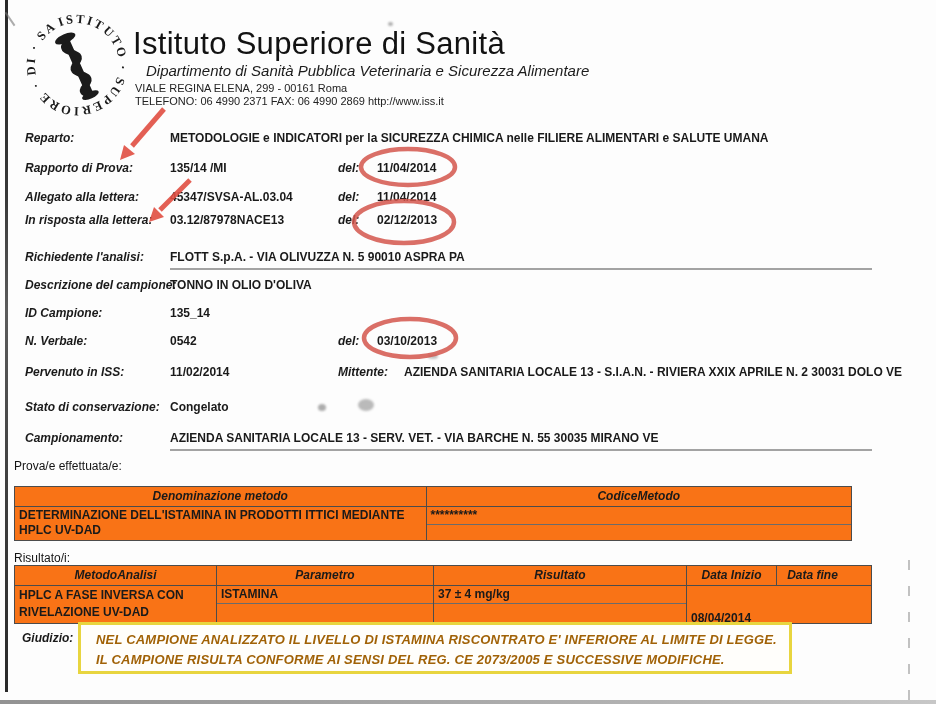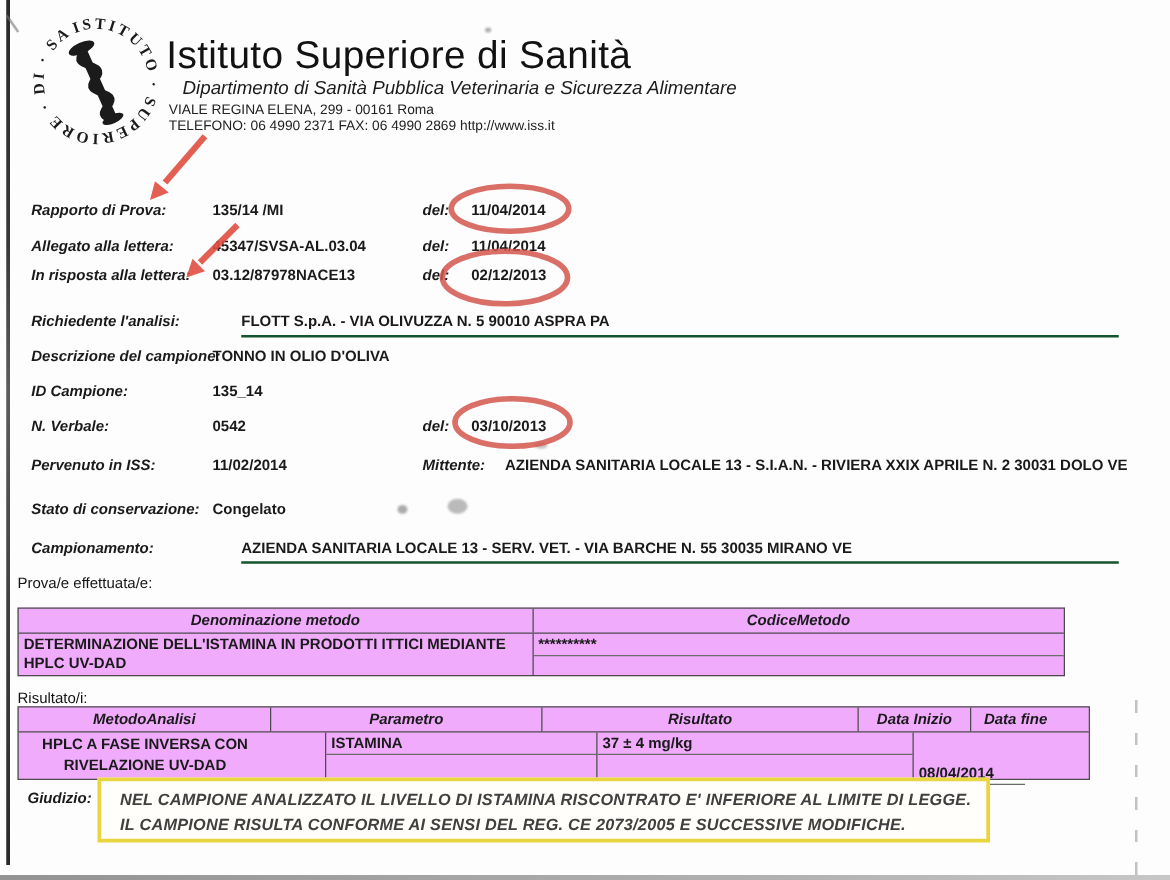--- a/index.html
+++ b/index.html
@@ -25,36 +25,36 @@
   .addr      { position:absolute; left:135px; top:82px; font-size:11px; color:#222; }
   .contact   { position:absolute; left:135px; top:95px; font-size:11px; color:#222; }
   
   .row  { position:absolute; left:0; width:936px; height:18px; font-size:12px; }
   .lbl  { position:absolute; left:25px; font-style:italic; font-weight:700; white-space:nowrap; }
   .val  { position:absolute; left:170px; font-weight:700; white-space:nowrap; }
   .del  { position:absolute; left:338px; font-style:italic; font-weight:700; }
   .date { position:absolute; left:377px; font-weight:700; }
   .mitt-lbl { position:absolute; left:338px; font-style:italic; font-weight:700; }
   .mitt-val { position:absolute; left:404px; font-weight:700; white-space:nowrap; }
-  .ul-val { border-bottom:2px solid #14532d; padding-bottom:4px; width:702px; white-space:nowrap;margin-left:23px; }
+  .ul-val { border-bottom:2px solid #a3a3a3; padding-bottom:4px; width:702px; white-space:nowrap; }
   .section-lbl { position:absolute; left:14px; font-size:12px; color:#141414; }
   
-  .tbl { position:absolute; left:14px; border:1px solid #4c4c4c; background:#f0abfc; }
+  .tbl { position:absolute; left:14px; border:1px solid #4c4c4c; background:#f97316; }
   .thead { display:flex; border-bottom:1px solid #4c4c4c; }
   .th { font-size:12px; font-weight:700; font-style:italic; text-align:center; padding:2px 0 3px; }
   .th + .th { border-left:1px solid #4c4c4c; }
   .tbody { display:flex; }
   .td { font-size:12px; font-weight:700; padding:1px 3px 0 4px; line-height:15px; }
   .td + .td { border-left:1px solid #4c4c4c; }
   .subcell { border-bottom:1px solid #6b6b6b; height:18px; }
   
   .giudizio-box { position:absolute; left:78px; top:622px; width:714px; height:52px;
                   border:3px solid #e8d53f; background:#fffefb; }
   .giudizio-text { padding:5px 8px 0 15px; font-size:13px; font-weight:700; font-style:italic;
-                   line-height:20px; letter-spacing:.2px; color:#404040; }
+                   line-height:20px; letter-spacing:.2px; color:#a16207; }
   
   .anno { position:absolute; left:0; top:0; width:936px; height:704px; pointer-events:none; z-index:6; }
 </style>
 </head>
 <body>
 
 <div id="page">
 
   <div class="scan-left"></div>
   <div class="scan-bottom"></div>
@@ -79,20 +79,24 @@
         <ellipse cx="55" cy="26" rx="11" ry="4.5"></ellipse>
         <ellipse cx="55" cy="88" rx="9" ry="3.5"></ellipse>
       </g>
     </svg>
   </div>
   <div class="title">Istituto Superiore di Sanità</div>
   <div class="subtitle">Dipartimento di Sanità Pubblica Veterinaria e Sicurezza Alimentare</div>
   <div class="addr">VIALE REGINA ELENA, 299 - 00161 Roma</div>
   <div class="contact">TELEFONO: 06 4990 2371    FAX: 06 4990 2869    http://www.iss.it</div>
 
+  <div class="row" style="top:131px">
+    <span class="lbl">Reparto:</span>
+    <span class="val">METODOLOGIE e INDICATORI per la SICUREZZA CHIMICA nelle FILIERE ALIMENTARI e SALUTE UMANA</span>
+  </div>
 
   <div class="row" style="top:161px">
     <span class="lbl">Rapporto di Prova:</span>
     <span class="val">135/14  /MI</span>
     <span class="del">del:</span>
     <span class="date">11/04/2014</span>
   </div>
 
   <div class="row" style="top:190px">
     <span class="lbl">Allegato alla lettera:</span>
@@ -166,22 +170,22 @@
 
   <div class="tbl" style="top:565px; width:858px;">
     <div class="thead">
       <div class="th" style="width:201px">MetodoAnalisi</div>
       <div class="th" style="width:217px">Parametro</div>
       <div class="th" style="width:253px">Risultato</div>
       <div class="th" style="width:90px">Data Inizio</div>
       <div class="th" style="width:72px">Data fine</div>
     </div>
     <div class="tbody" style="height:37px">
-      <div class="td" style="width:201px; line-height:17px;text-align:center;">HPLC A FASE INVERSA CON RIVELAZIONE UV-DAD</div>
-      <div class="td" style="width:217px; padding:0;margin-left:44px;">
+      <div class="td" style="width:201px; line-height:17px;">HPLC A FASE INVERSA CON RIVELAZIONE UV-DAD</div>
+      <div class="td" style="width:217px; padding:0;">
         <div class="subcell" style="padding:1px 3px 0 4px;">ISTAMINA</div>
       </div>
       <div class="td" style="width:253px; padding:0;">
         <div class="subcell" style="padding:1px 3px 0 4px;">37 ± 4 mg/kg</div>
       </div>
       <div class="td" style="width:90px; padding:0;">
         <div class="subcell" style="padding:1px 3px 0 4px;margin-top:24px;">08/04/2014</div>
       </div>
     </div>
   </div>

